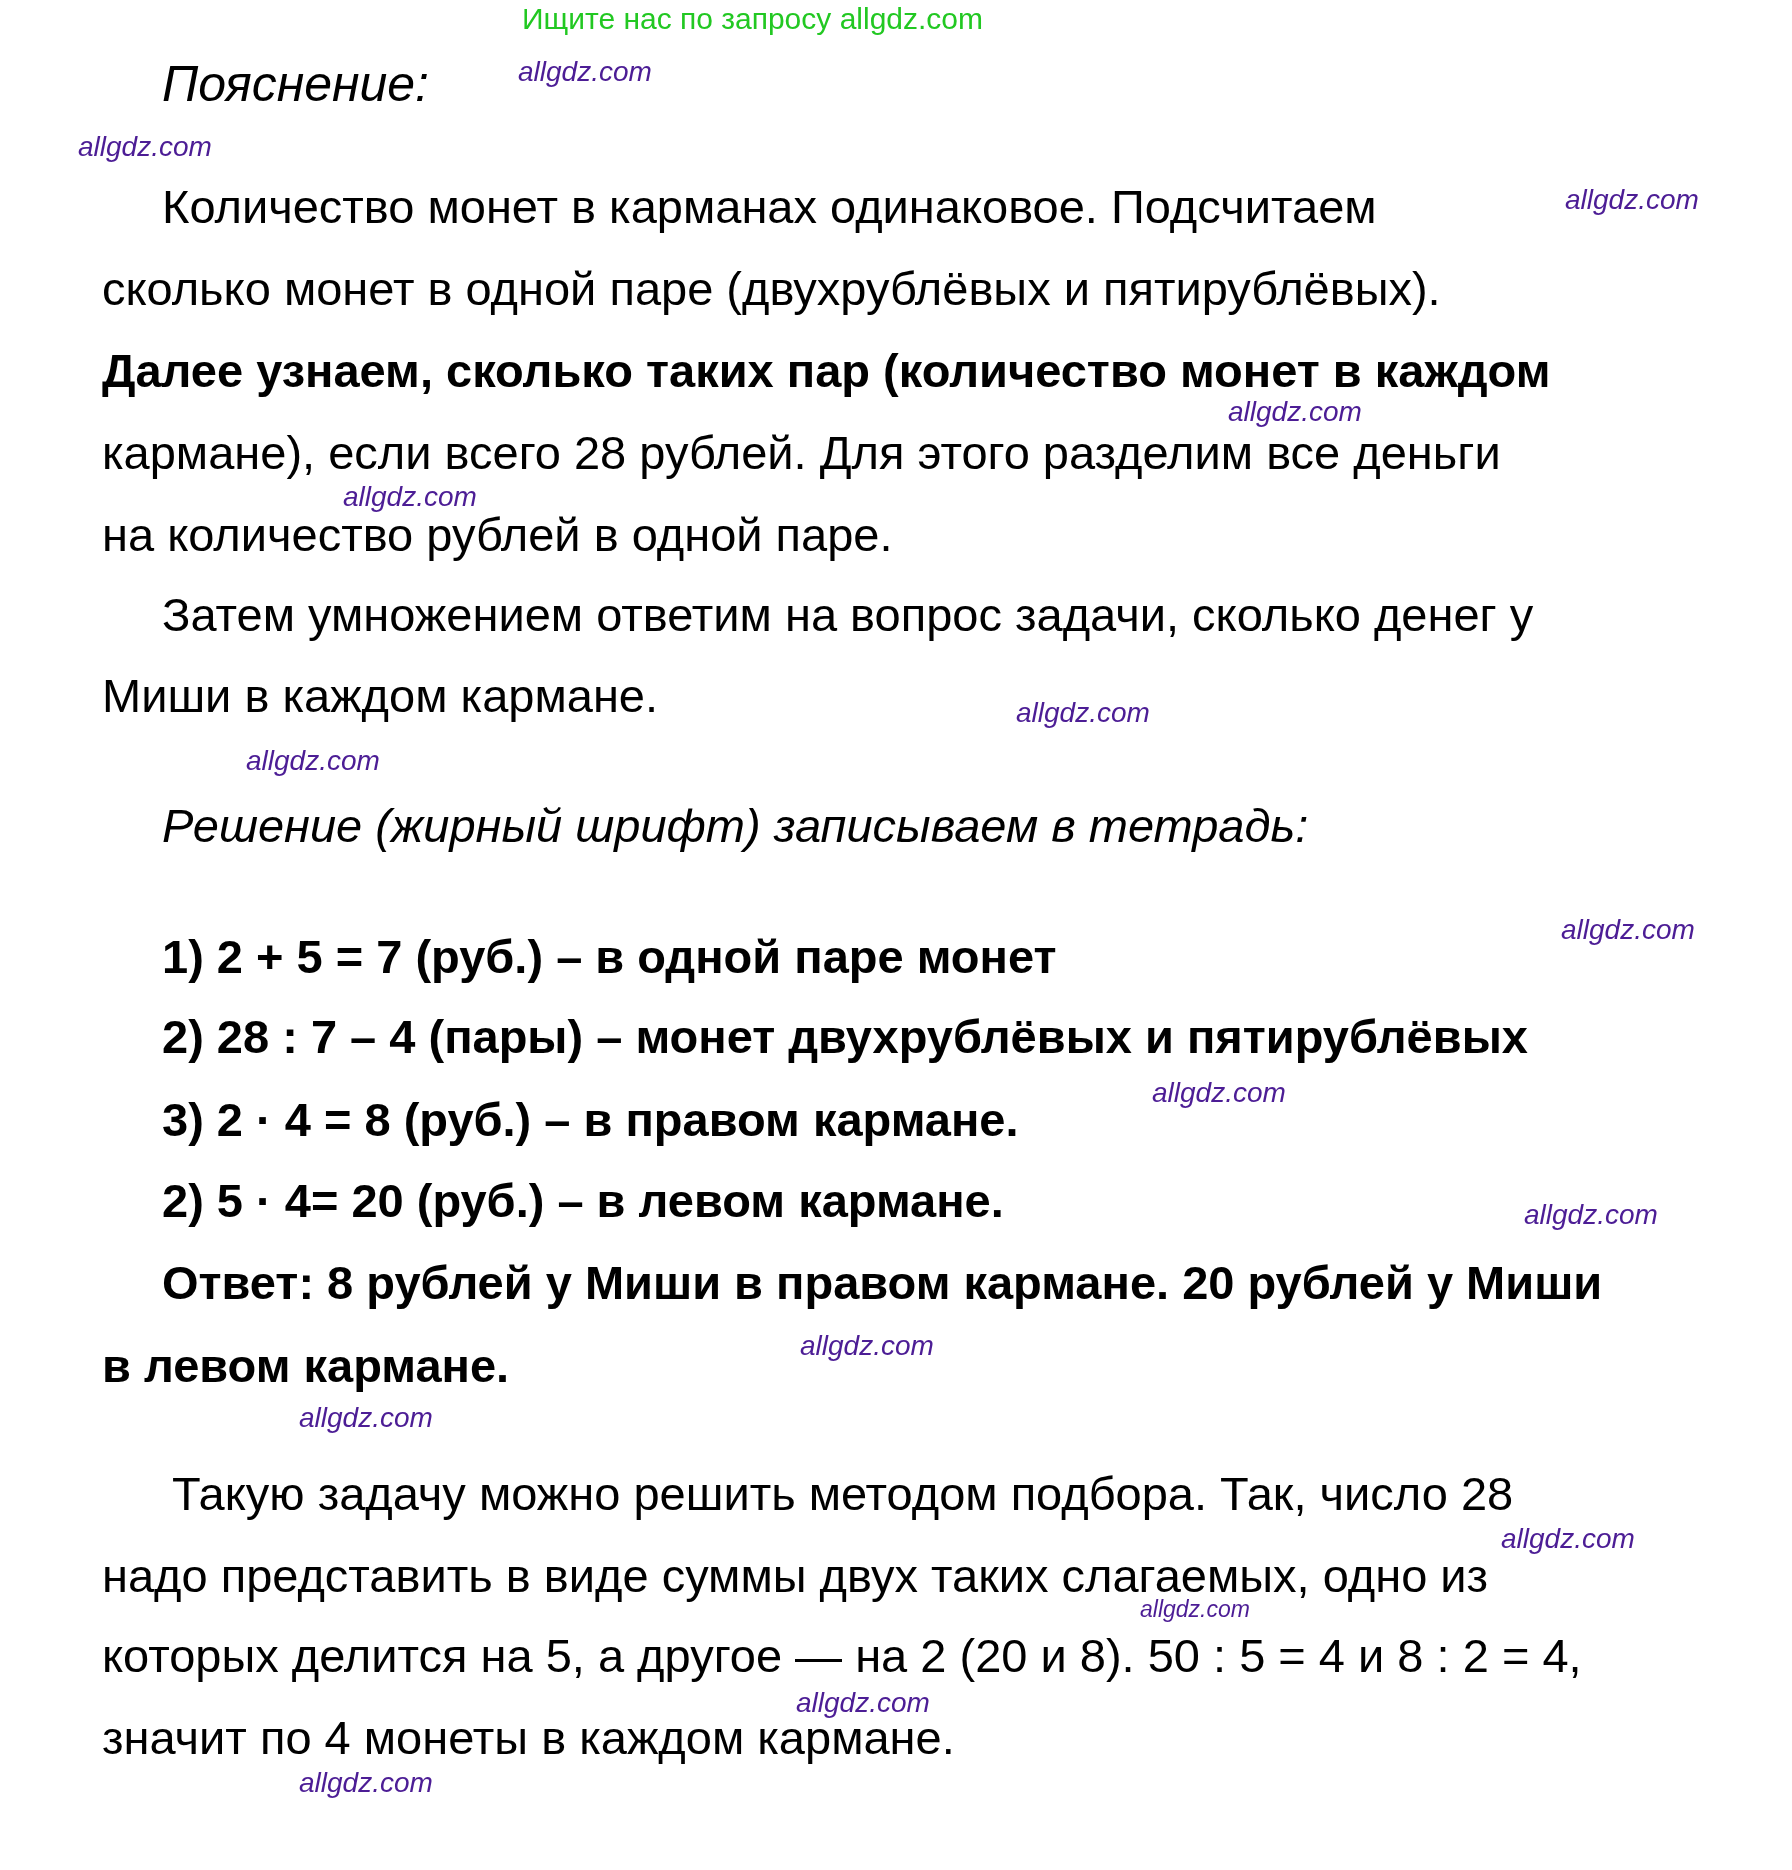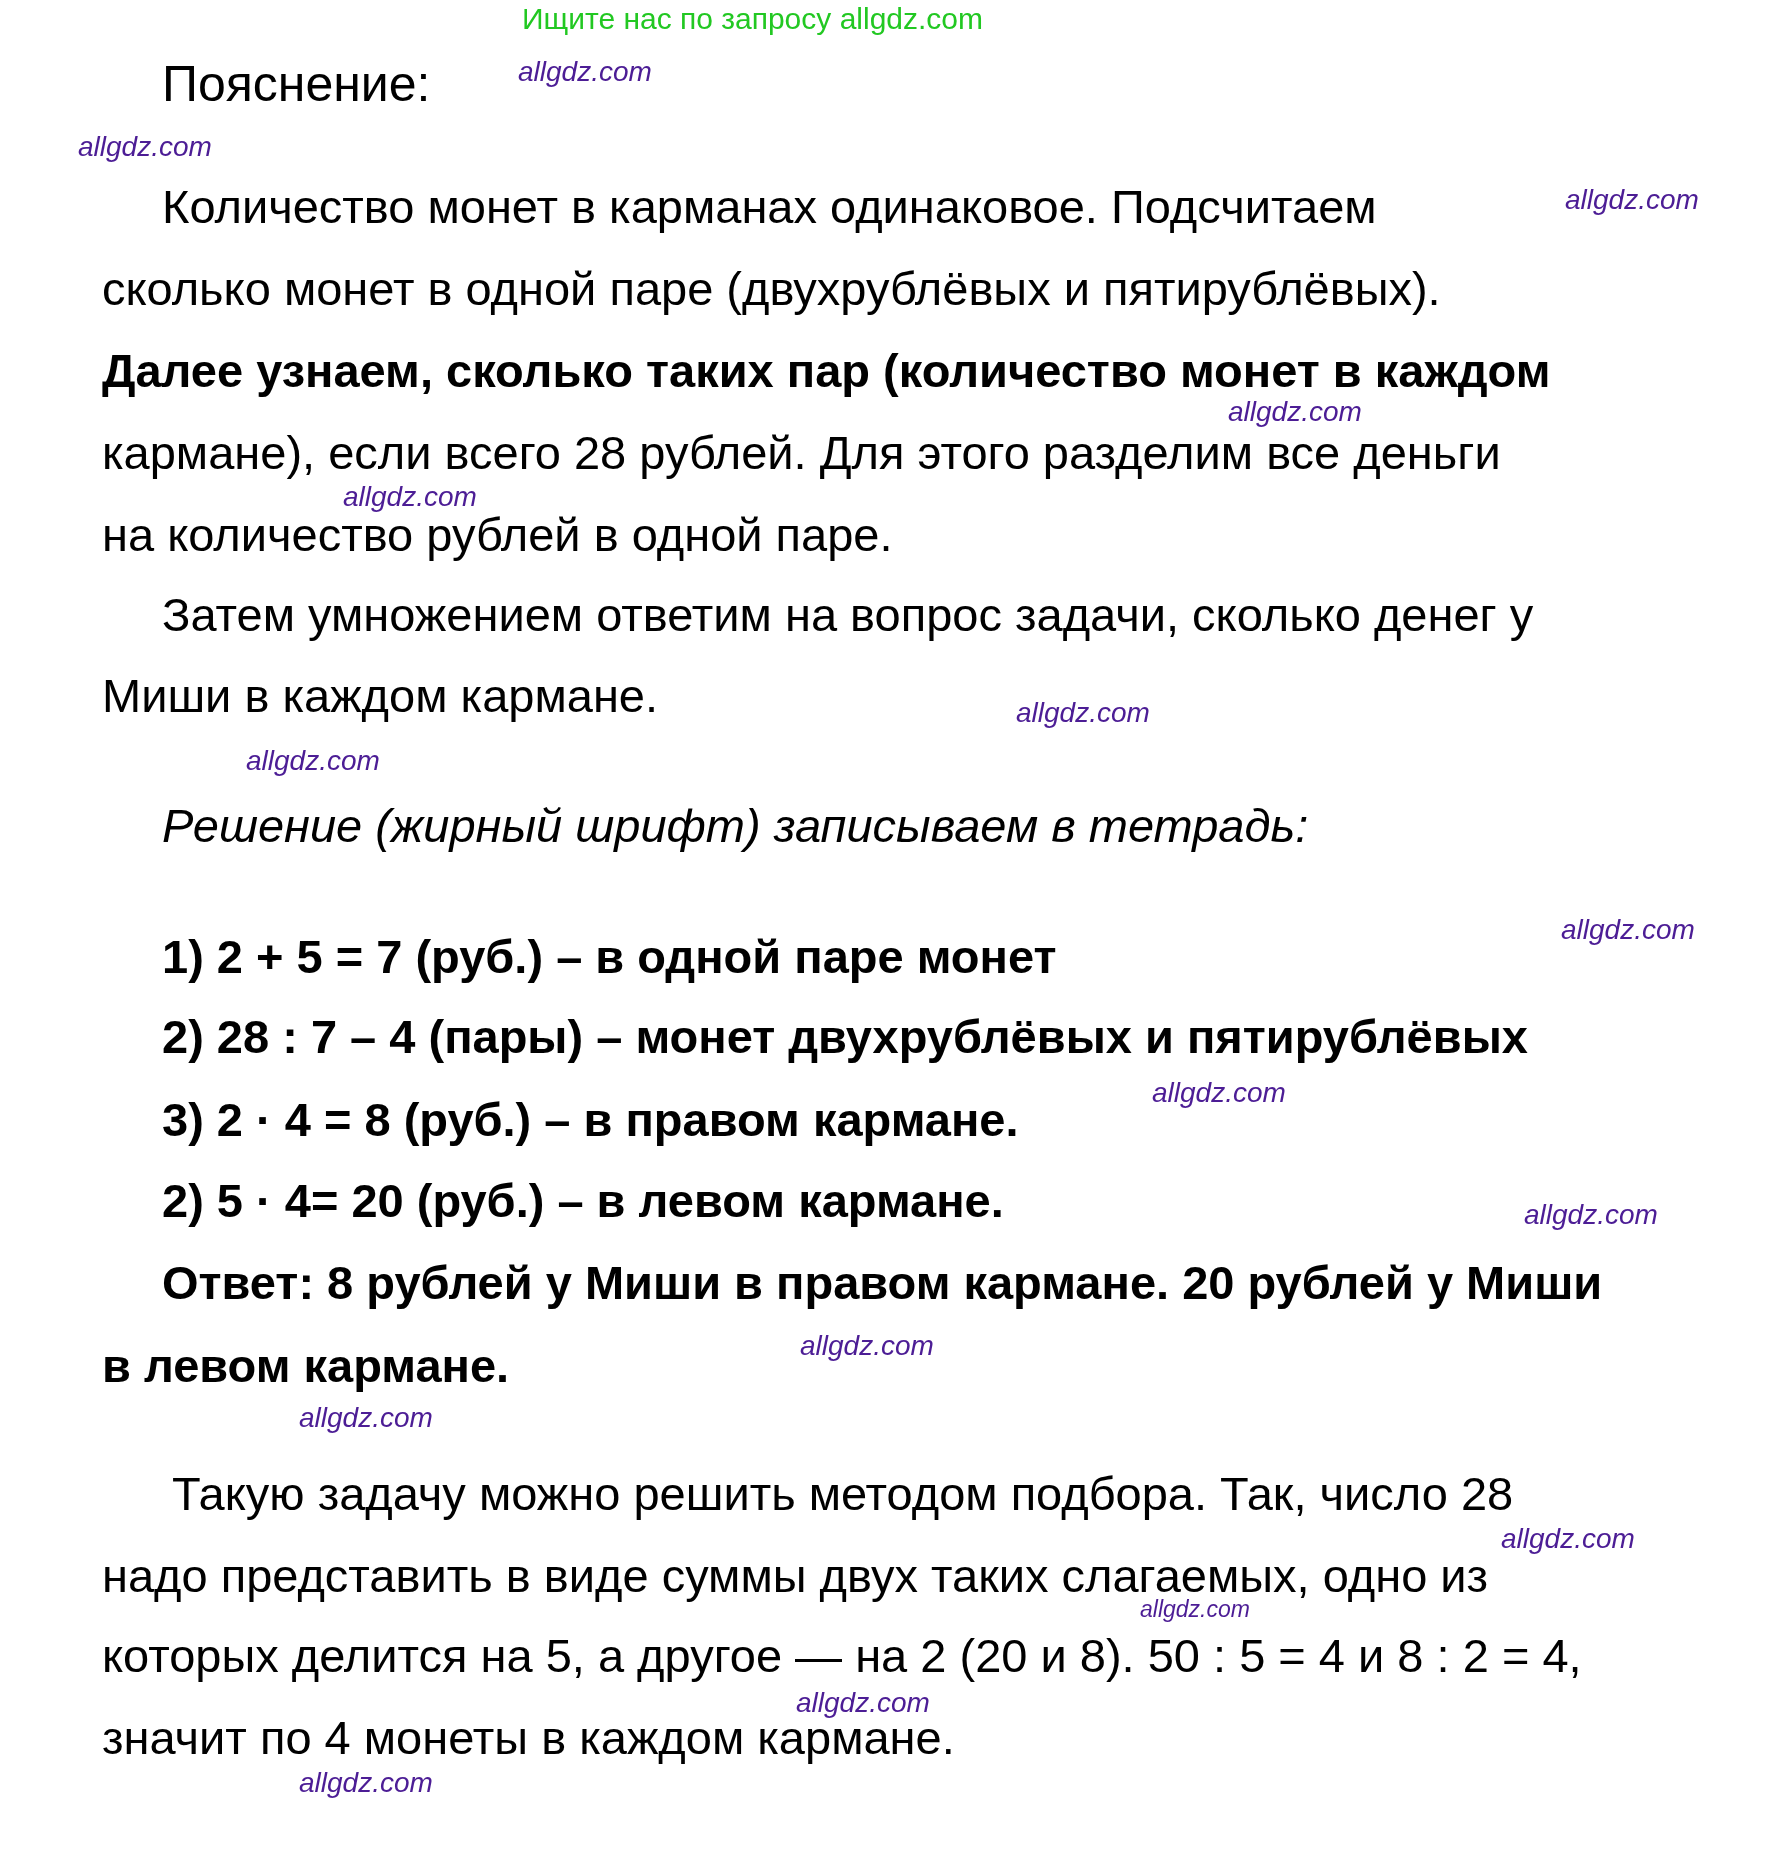--- a/index.html
+++ b/index.html
@@ -43,21 +43,21 @@
     color: #4c1d95;
     font-style: italic;
   }
   .wm.small { font-size: 23px; line-height: 28px; }
 </style>
 </head>
 <body>
 
 <div class="abs site-banner">Ищите нас по запросу allgdz.com</div>
 
-<div class="abs heading" style="left:162px; top:54px;">Пояснение:</div>
+<div class="abs heading" style="left:162px; top:54px;font-style:italic;">Пояснение:</div>
 
 <div class="abs txt" style="left:162px; top:177px;">Количество монет в карманах одинаковое. Подсчитаем</div>
 <div class="abs txt" style="left:102px; top:259px;">сколько монет в одной паре (двухрублёвых и пятирублёвых).</div>
 <div class="abs txt" style="left:102px; top:341px;font-weight:bold;">Далее узнаем, сколько таких пар (количество монет в каждом</div>
 <div class="abs txt" style="left:102px; top:423px;">кармане), если всего 28 рублей. Для этого разделим все деньги</div>
 <div class="abs txt" style="left:102px; top:505px;">на количество рублей в одной паре.</div>
 
 <div class="abs txt" style="left:162px; top:585px;">Затем умножением ответим на вопрос задачи, сколько денег у</div>
 <div class="abs txt" style="left:102px; top:666px;">Миши в каждом кармане.</div>
 

